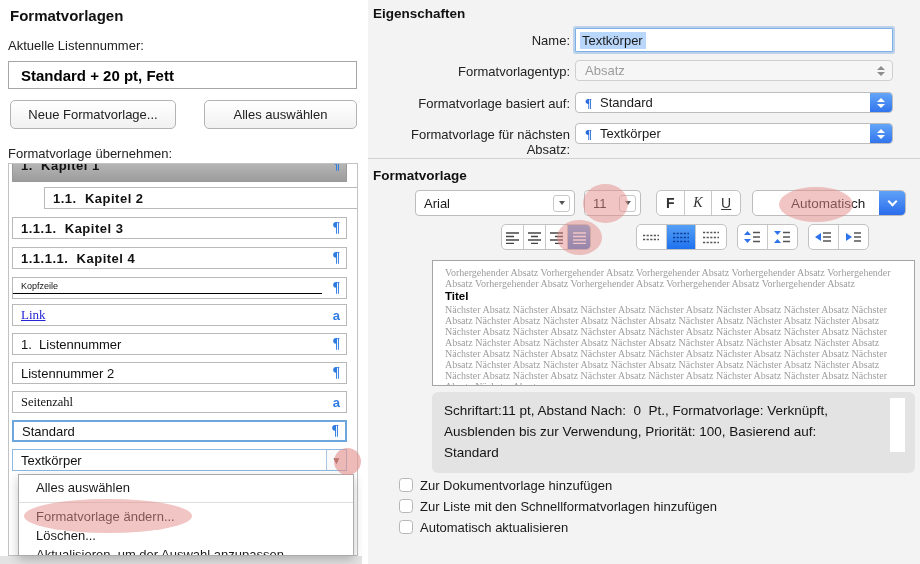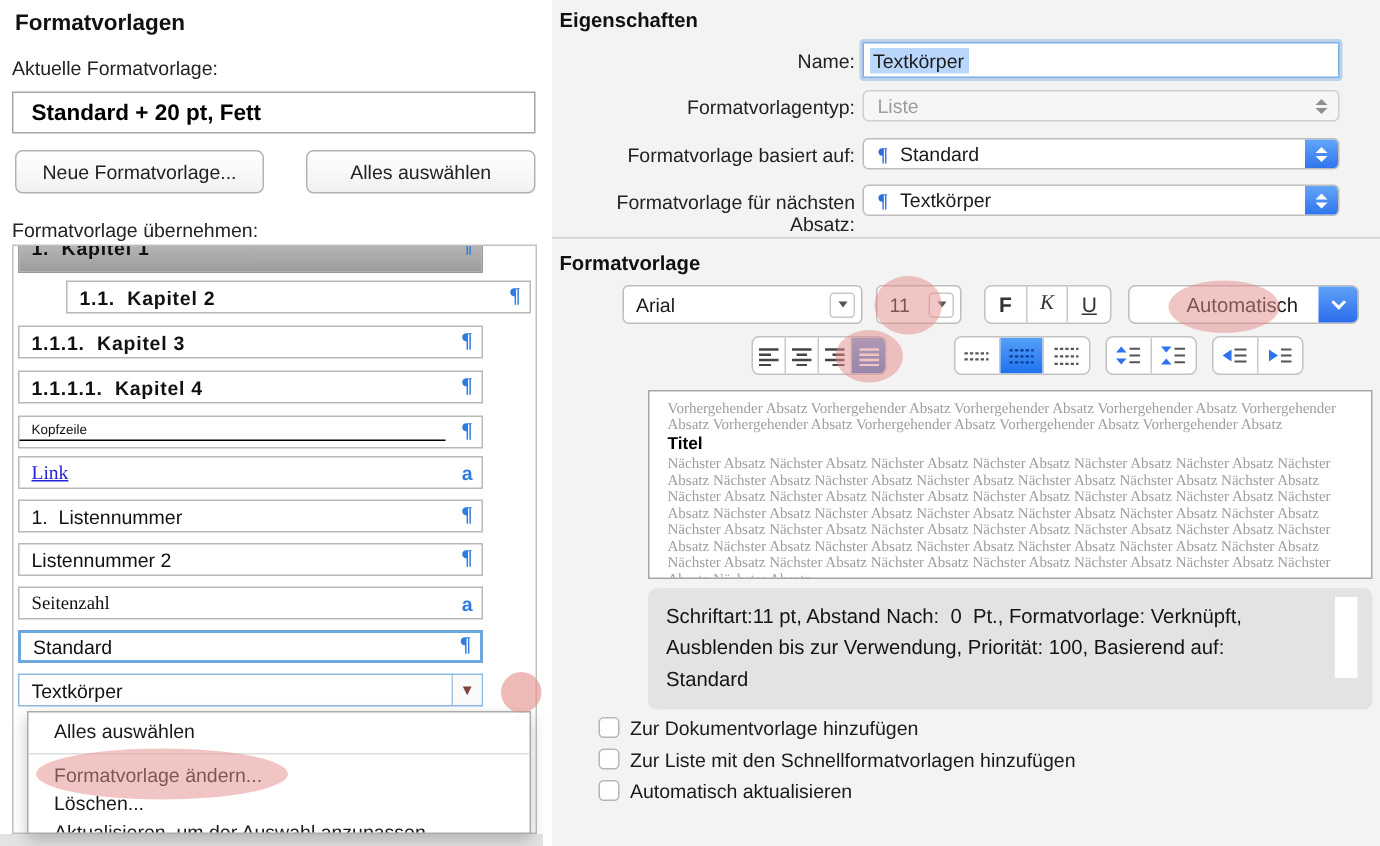--- a/index.html
+++ b/index.html
@@ -15,21 +15,21 @@
                     border:1px solid #a6a6a6; display:flex; align-items:center; padding-left:12px;
                     font-size:15px; font-weight:bold; color:#000; }
   .lp-btn { position:absolute; top:100px; height:29px; border:1px solid #b3b3b3; border-radius:5px;
             background:linear-gradient(#ffffff,#f1f1f1); font-size:13px; color:#222;
             display:flex; align-items:center; justify-content:center; cursor:default; }
   .btn-new { left:10px; width:166px; }
   .btn-selectall { left:204px; width:153px; }
 
   .lp-list { position:absolute; left:8px; top:163px; width:350px; height:393px;
              border:1px solid #c2c2c2; background:#fff; overflow:hidden; }
-  .style-item { position:absolute; left:3px; width:310px; height:22px; border:1px solid #b9b9b9;
+  .style-item { position:absolute; left:3px; width:335px; height:22px; border:1px solid #b9b9b9;
                 background:#fff; display:flex; align-items:center; }
   .si-label { flex:1; padding-left:8px; font-size:13px; color:#111; white-space:pre; overflow:hidden; }
   .si-marker { padding-right:6px; font-size:14px; font-weight:bold; color:#2f7ce0;
                font-family:"Liberation Serif",serif; }
   .si-marker.a-marker { font-family:"Liberation Sans",sans-serif; font-size:13px; }
   .chapter .si-label { font-weight:bold; letter-spacing:.5px; }
   .selected-row { background:linear-gradient(#b9b9b9,#9c9c9c); border-color:#999; }
   .clip-up .si-label, .clip-up .si-marker { position:relative; top:-6px; }
   .small-style .si-label { font-size:9px; border-bottom:1px solid #000; margin-right:10px;
                            padding-bottom:0; line-height:14px; align-self:flex-end; margin-bottom:4px; }
@@ -133,21 +133,21 @@
   .note-dd { left:334px; top:448px; width:27px; height:27px; background:rgba(228,146,142,.62); }
   .note-menu { left:24px; top:499px; width:168px; height:34px; }
 
   .icon-svg { display:block; }
 </style>
 </head>
 <body>
 
 <div class="left-panel">
   <div class="lp-title">Formatvorlagen</div>
-  <div class="lp-label" style="left:8px; top:38px;">Aktuelle Formatvorlage:</div>
+  <div class="lp-label" style="left:8px; top:38px;">Aktuelle Listennummer:</div>
   <div class="lp-current-box">
     <span>Standard + 20 pt, Fett</span>
   </div>
   <div class="lp-btn btn-new">Neue Formatvorlage...</div>
   <div class="lp-btn btn-selectall">Alles auswählen</div>
   <div class="lp-label" style="left:8px; top:146px;">Formatvorlage übernehmen:</div>
 
   <div class="lp-list">
     <div class="style-item chapter selected-row clip-up" style="top:-4px;">
       <span class="si-label">1.  Kapitel 1</span>
@@ -211,21 +211,21 @@
 <div class="right-panel">
   <div class="rp-header" style="left:5px; top:6px;">Eigenschaften</div>
 
   <div class="form-label" style="top:33px;">Name:</div>
   <div class="name-field">
     <span class="name-sel">Textkörper</span>
   </div>
 
   <div class="form-label" style="top:64px;">Formatvorlagentyp:</div>
   <div class="select-ctl disabled" style="top:60px;">
-    <span>Liste</span>
+    <span>Absatz</span>
     <span class="stepper gray">
         <i class="chev up"></i>
         <i class="chev dn"></i>
       </span>
   </div>
 
   <div class="form-label" style="top:96px;">Formatvorlage basiert auf:</div>
   <div class="select-ctl" style="top:92px;">
     <span class="pilcrow">¶</span>
     <span>Standard</span>

